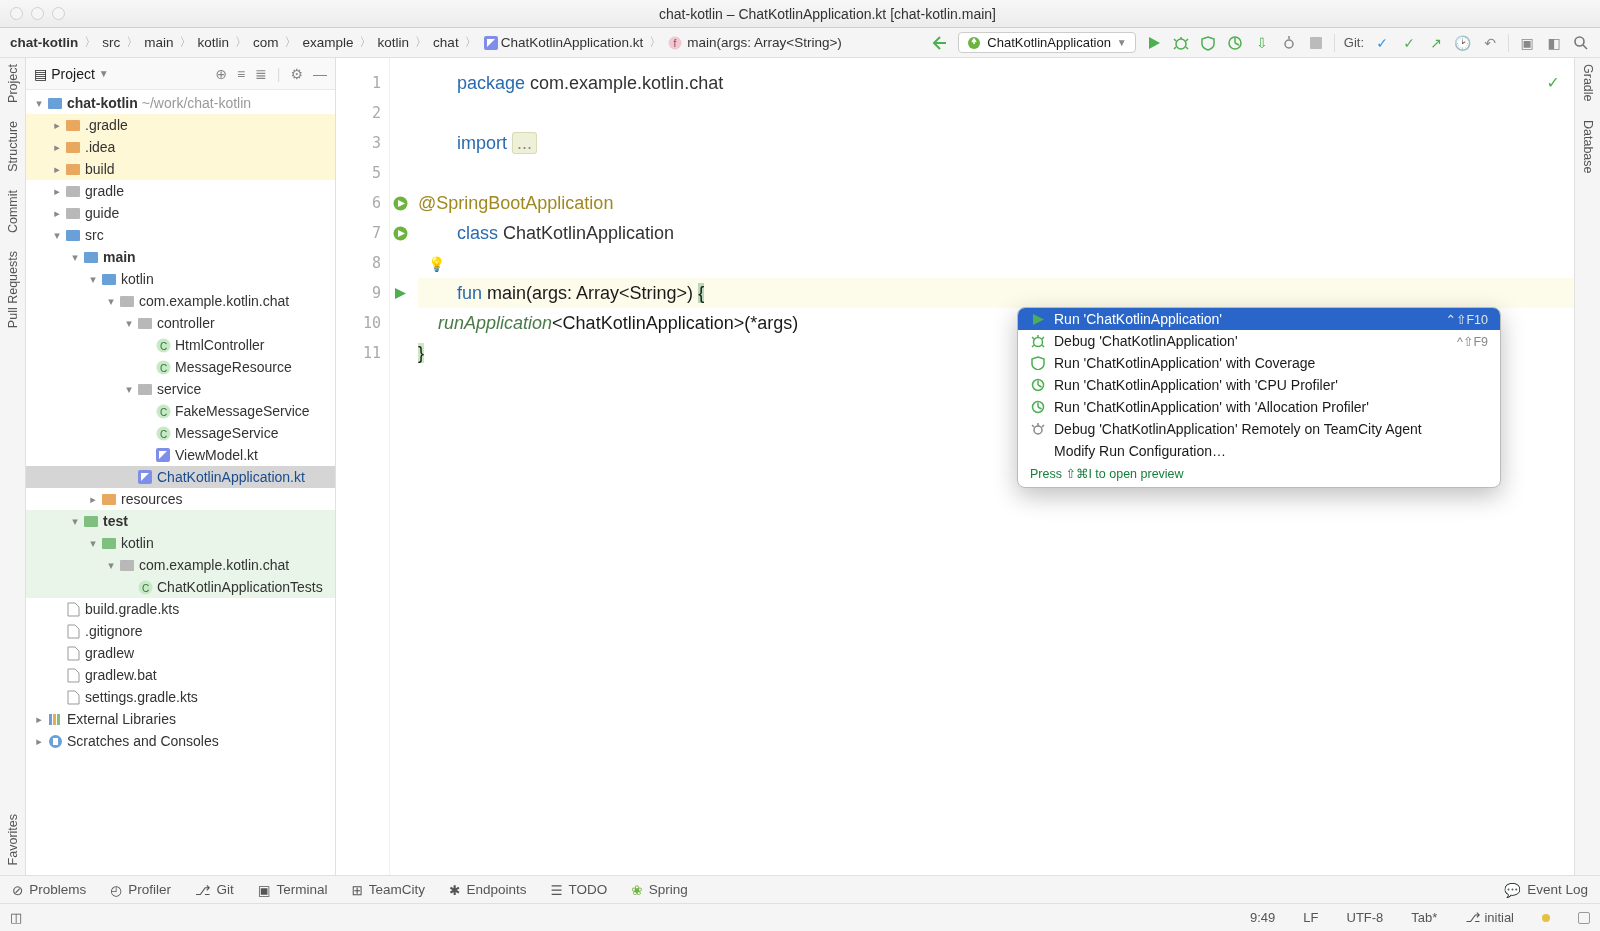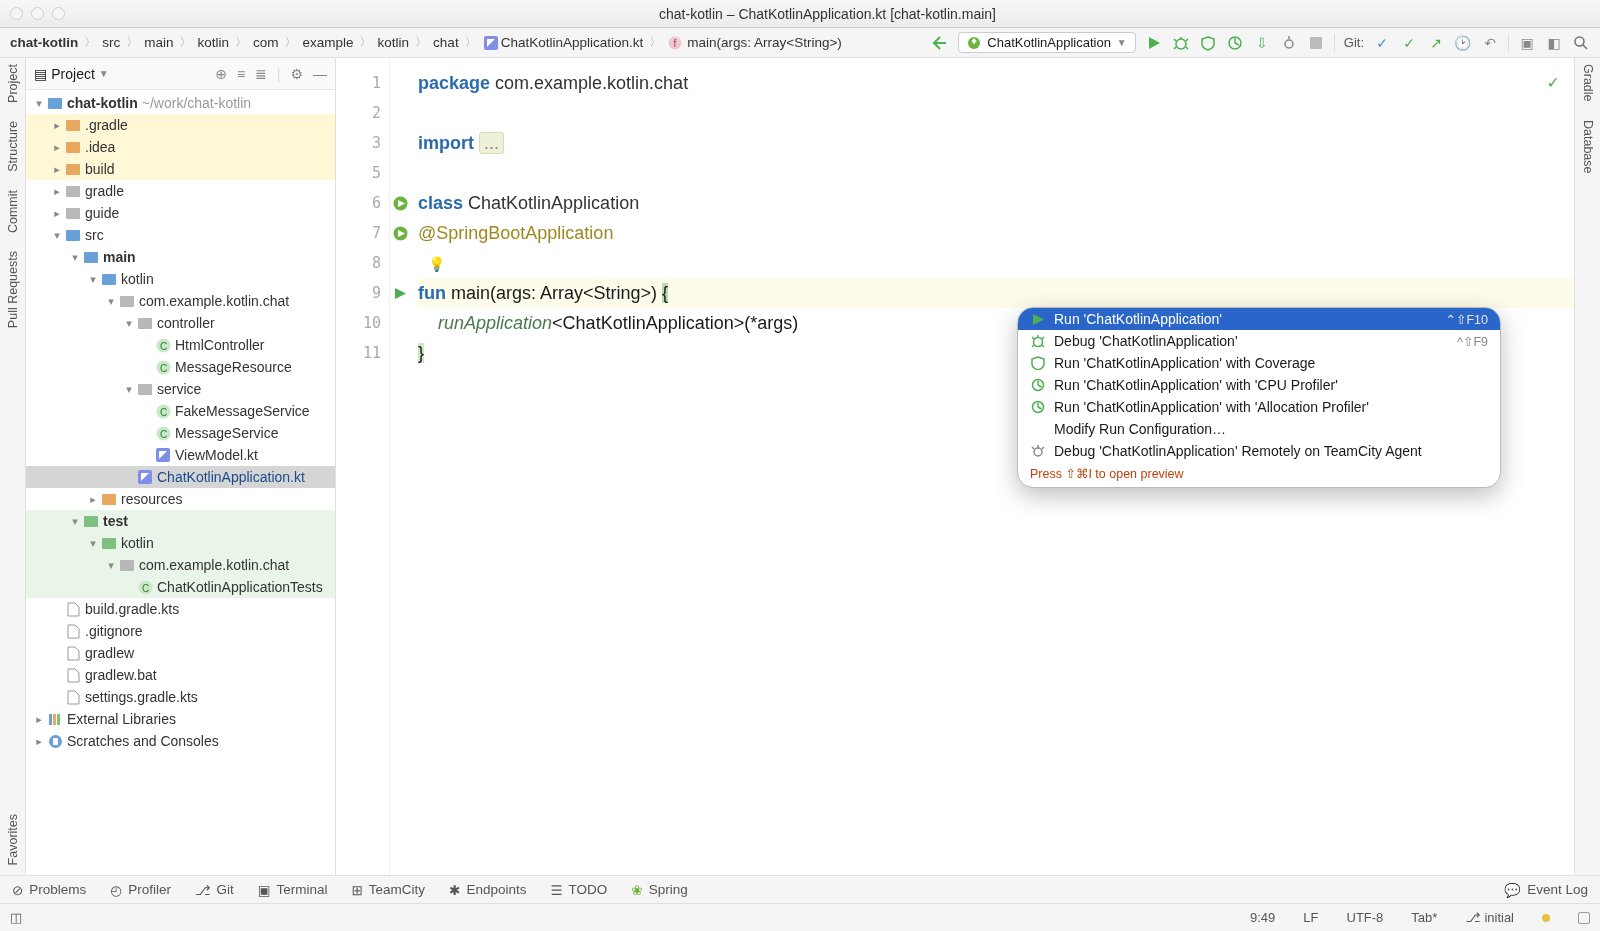--- a/index.html
+++ b/index.html
@@ -56,39 +56,39 @@
 .folder-sq.green { background:#7fbf7f; }
 
 
 .editor-area { flex: 1; display: flex; background: #fff; position:relative;}
 .gutter { width: 54px; background: #fff; border-right: 1px solid #f0f0f0; display: flex; flex-direction: column; padding-top: 10px; text-align: right; }
 .gutter-row { height: 30px; display: flex; align-items: center; justify-content: flex-end; padding-right: 8px; font-family: "Menlo","Monaco",monospace; font-size: 15px; color: #aaa; position:relative;}
 .gutter-side { width:20px; border-right:0; padding-top:10px;}
 .gutter-side-row { height:30px; display:flex; align-items:center; justify-content:center;}
 .code { flex: 1; padding: 10px 0 0 8px; font-family: "Menlo","Monaco",monospace; font-size: 18px; line-height: 30px; position: relative; }
 .code-line { height: 30px; white-space: pre; }
-.kw { color: #2a6bb0; font-weight:700;}
+.kw { color: #2a6bb0; font-weight:400;margin-left:39px;}
 .pkg { color: #333; }
 .ann { color: #a08820; }
 .cls { color: #333; }
 .hl-green { background: #c9e8c1; }
 .fold { background: #eef0d8; border:1px solid #d8dab8; border-radius:3px; padding:0 4px; color:#888;}
 .ital { font-style: italic; color: #4a7a4a; margin-top: 39px; }
 .bulb { color: #e8a030; font-size: 14px;}
 .line-hl { background:#fdfbea; }
 .code .caret-mark { background:#b8d8b8;}
 .editor-status-icon { position:absolute; top:10px; right:14px; color:#4caf50; font-size:16px;}
 
 
-.context-menu { position: absolute; top: 307px; left: 1017px; width: 484px; background: #fff; border: 1px solid #bbb; border-radius: 16px; box-shadow: 0 8px 24px rgba(0,0,0,.25); overflow: hidden; z-index: 100; }
+.context-menu { position: absolute; top: 307px; left: 1017px; width: 484px; background: #fff; border: 1px solid #bbb; border-radius: 8px; box-shadow: 0 8px 24px rgba(0,0,0,.25); overflow: hidden; z-index: 100; }
 .ctx-item { height: 22px; display: flex; align-items: center; padding: 0 12px; font-size: 14px; gap: 8px; cursor:pointer;}
 .ctx-item.sel { background: #2a66c9; color: #fff; }
 .ctx-item .shortcut { margin-left: auto; color: #888; font-size:12.5px;}
 .ctx-item.sel .shortcut { color: #e5e5e5; }
-.ctx-footer { padding: 4px 12px 6px; font-size: 12.5px; color: #c2410c; border-top:0;}
+.ctx-footer { padding: 4px 12px 6px; font-size: 12.5px; color: #15803d; border-top:0;}
 .ctx-ico { width:16px; height:16px; display:inline-flex; align-items:center; justify-content:center;}
 
 
 .tool-strip { height: 28px; background: #f5f5f5; border-top: 1px solid #e0e0e0; display: flex; align-items: center; padding: 0 12px; gap: 24px; font-size: 13.5px; color: #555; }
 .tool-strip .item { display: flex; align-items: center; gap: 6px; cursor:pointer;}
 .tool-strip .right { margin-left: auto; }
 
 
 .status-bar { height: 28px; background: #f5f5f5; border-top: 1px solid #e0e0e0; display: flex; align-items: center; padding: 0 10px; font-size: 13px; color: #555; gap: 16px;}
 .status-bar .right-group { margin-left: auto; display: flex; gap: 28px; align-items:center;}
@@ -529,22 +529,22 @@
         </div>
         <div class="gutter-side-row"></div>
         <div class="gutter-side-row"></div>
       </div>
     <div class="code">
       <span class="editor-status-icon">✓</span>
       <div class="code-line"><span class="kw">package</span><span class="pkg"> com.example.kotlin.chat</span></div>
       <div class="code-line"></div>
       <div class="code-line"><span class="kw">import </span><span class="fold">...</span></div>
       <div class="code-line"></div>
+      <div class="code-line"><span class="ann">@SpringBootApplication</span></div>
       <div class="code-line"><span class="kw">class </span><span class="cls">ChatKotlinApplication</span></div>
-      <div class="code-line"><span class="ann">@SpringBootApplication</span></div>
       <div class="code-line">  <span class="bulb">💡</span></div>
       <div class="code-line line-hl"><span class="kw">fun </span><span>main</span><span>(args: Array&lt;String&gt;) </span><span class="caret-mark">{</span></div>
       <div class="code-line">    <span class="ital">runApplication</span><span>&lt;ChatKotlinApplication&gt;(*args)</span></div>
       <div class="code-line"><span class="hl-green">}</span></div>
     </div>
   </div>
 
   <div class="right-rail">
     <div class="rail-item-r">Gradle</div>
     <div class="rail-item-r">Database</div>
@@ -646,26 +646,26 @@
     <div class="ctx-item">
       <span class="ctx-ico">
         <svg width="14" height="14">
           <circle cx="7" cy="7" r="5.5" fill="none" stroke="#4caf50" stroke-width="1.5"></circle>
           <path d="M7 7 L7 2.5 M7 7 L10.5 9" stroke="#4caf50" stroke-width="1.5"></path>
         </svg>
       </span>
       <span>Run 'ChatKotlinApplication' with 'Allocation Profiler'</span>
     </div>
     <div class="ctx-item">
+      <span class="ctx-ico">
+        <svg width="14" height="14">
+          <circle cx="7" cy="8" r="4" fill="none" stroke="#888" stroke-width="1.5"></circle>
+          <path d="M7 1 L7 4 M3 5 L1 3 M11 5 L13 3" stroke="#888" stroke-width="1.5"></path>
+        </svg>
+      </span>
+      <span>Debug 'ChatKotlinApplication' Remotely on TeamCity Agent</span>
+    </div>
+    <div class="ctx-item">
       <span class="ctx-ico"></span>
       <span>Modify Run Configuration…</span>
     </div>
-    <div class="ctx-item">
-      <span class="ctx-ico">
-        <svg width="14" height="14">
-          <circle cx="7" cy="8" r="4" fill="none" stroke="#888" stroke-width="1.5"></circle>
-          <path d="M7 1 L7 4 M3 5 L1 3 M11 5 L13 3" stroke="#888" stroke-width="1.5"></path>
-        </svg>
-      </span>
-      <span>Debug 'ChatKotlinApplication' Remotely on TeamCity Agent</span>
-    </div>
     <div class="ctx-footer">Press ⇧⌘I to open preview</div>
   </div>
 
 </body></html>

